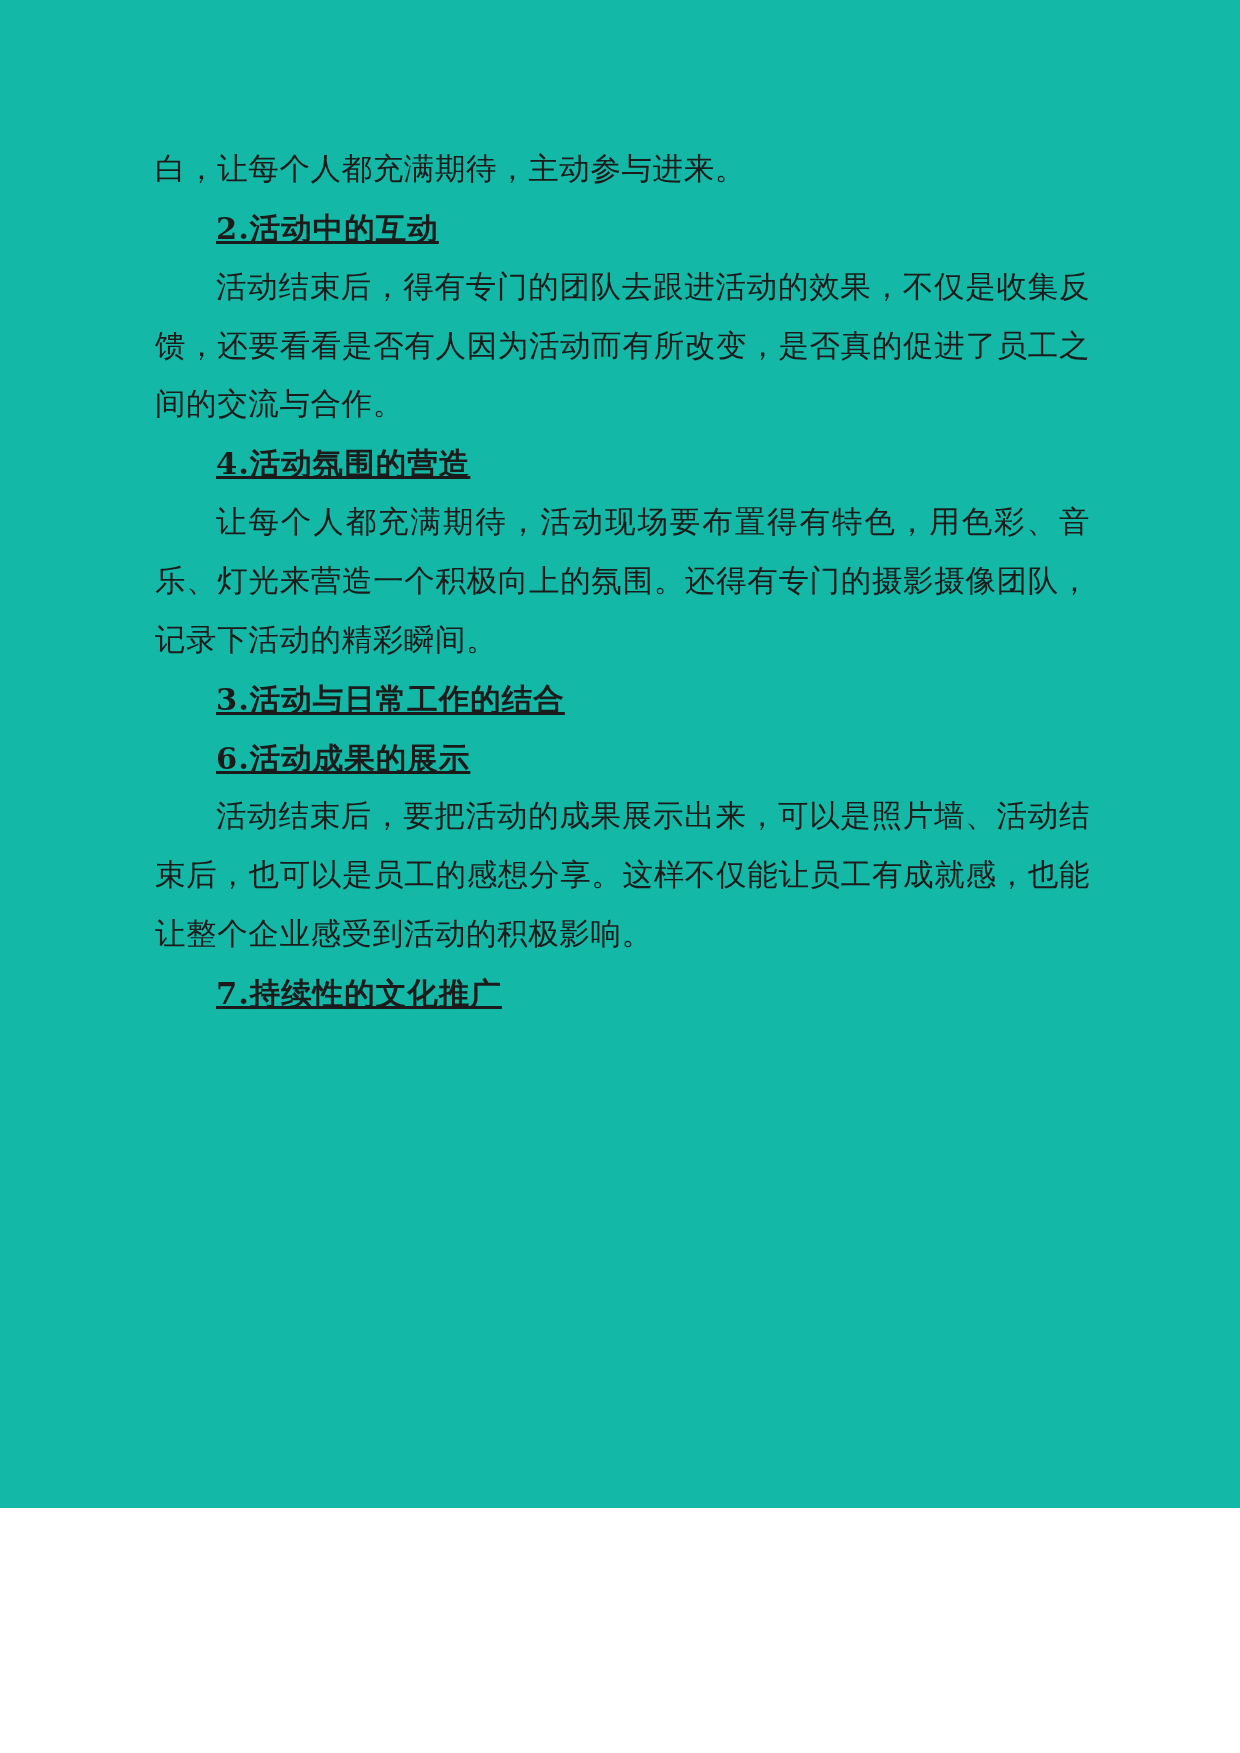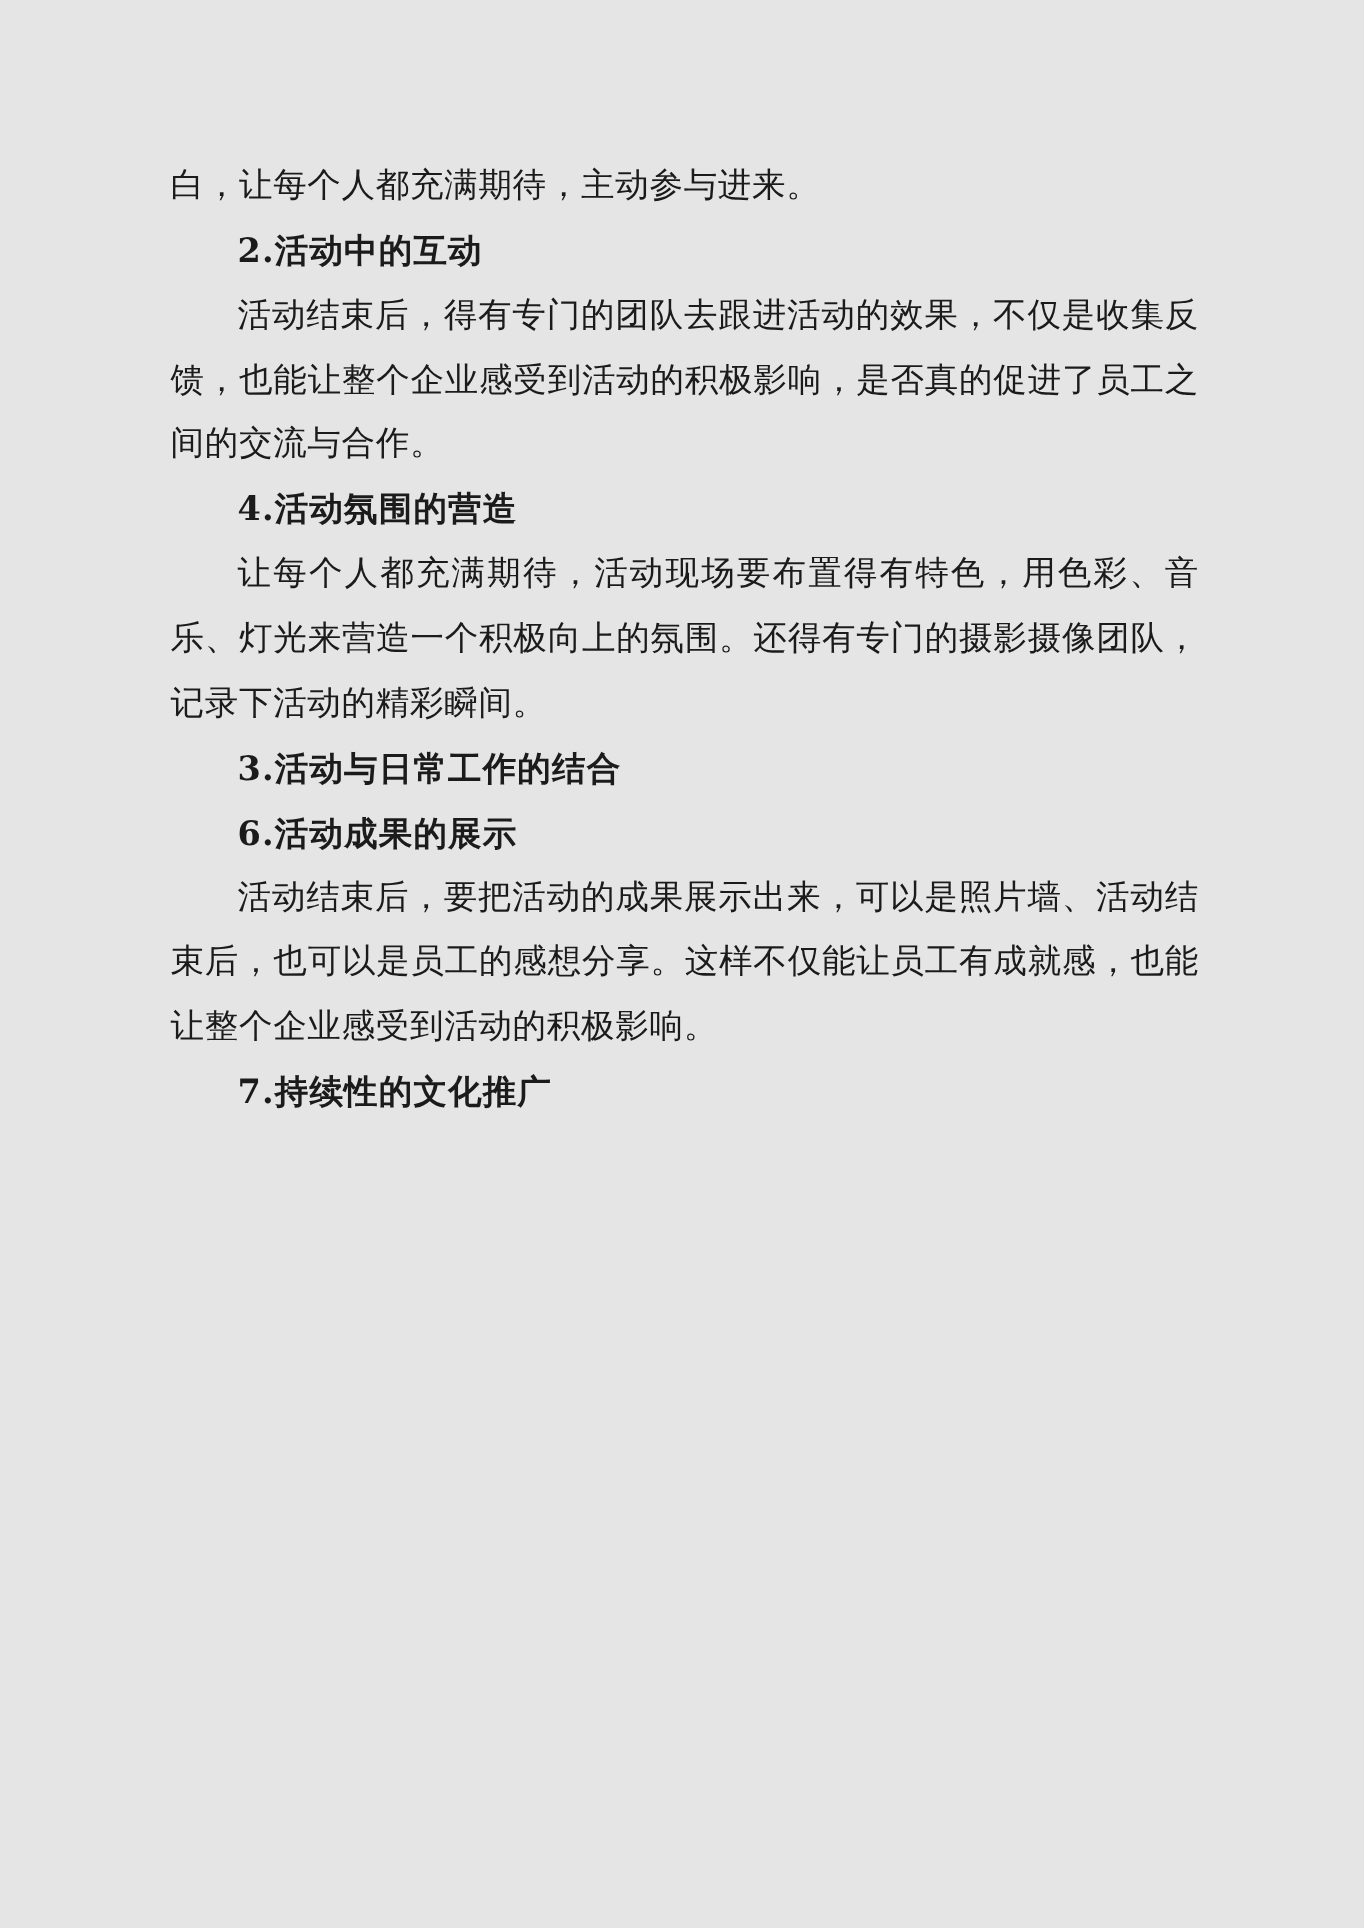--- a/index.html
+++ b/index.html
@@ -10,23 +10,23 @@
   body {
     width: 1240px;
     height: 1753px;
     font-family: "DejaVu Serif", "Liberation Serif", serif;
     color: #1a1a1a;
     -webkit-font-smoothing: antialiased;
   }
   .page {
     box-sizing: border-box;
     width: 1240px;
-    height: 1753px;
+    height: 1508px;
     padding: 140px 150px 60px 155px;
-    background: #e5e5e5;
+    background: #14b8a6;
     position: relative;
   }
   .doc-body {
     font-size: 30.5px;
     line-height: 1.93;
     text-align: justify;
     text-justify: inter-ideograph;
     letter-spacing: 0.6px;
     color: #1b1b1b;
   }
@@ -36,35 +36,36 @@
   .para-cont {
     text-indent: 0;
   }
   .para-indent {
     text-indent: 2em;
   }
   .heading {
     text-indent: 2em;
     font-weight: 600;
     letter-spacing: 1px;
+    text-decoration: underline;
   }
 </style>
 </head>
 <body>
 
 <div class="page">
   <div class="doc-body">
 
     <p class="para-cont">白，让每个人都充满期待，主动参与进来。</p>
 
     <p class="heading">2.活动中的互动</p>
 
 
 
-    <p class="para-indent">活动结束后，得有专门的团队去跟进活动的效果，不仅是收集反馈，也能让整个企业感受到活动的积极影响，是否真的促进了员工之间的交流与合作。</p>
+    <p class="para-indent">活动结束后，得有专门的团队去跟进活动的效果，不仅是收集反馈，还要看看是否有人因为活动而有所改变，是否真的促进了员工之间的交流与合作。</p>
 
     <p class="heading">4.活动氛围的营造</p>
 
     <p class="para-indent">让每个人都充满期待，活动现场要布置得有特色，用色彩、音乐、灯光来营造一个积极向上的氛围。还得有专门的摄影摄像团队，记录下活动的精彩瞬间。</p>
 
     <p class="heading">3.活动与日常工作的结合</p>
 
 
     <p class="heading">6.活动成果的展示</p>
 

